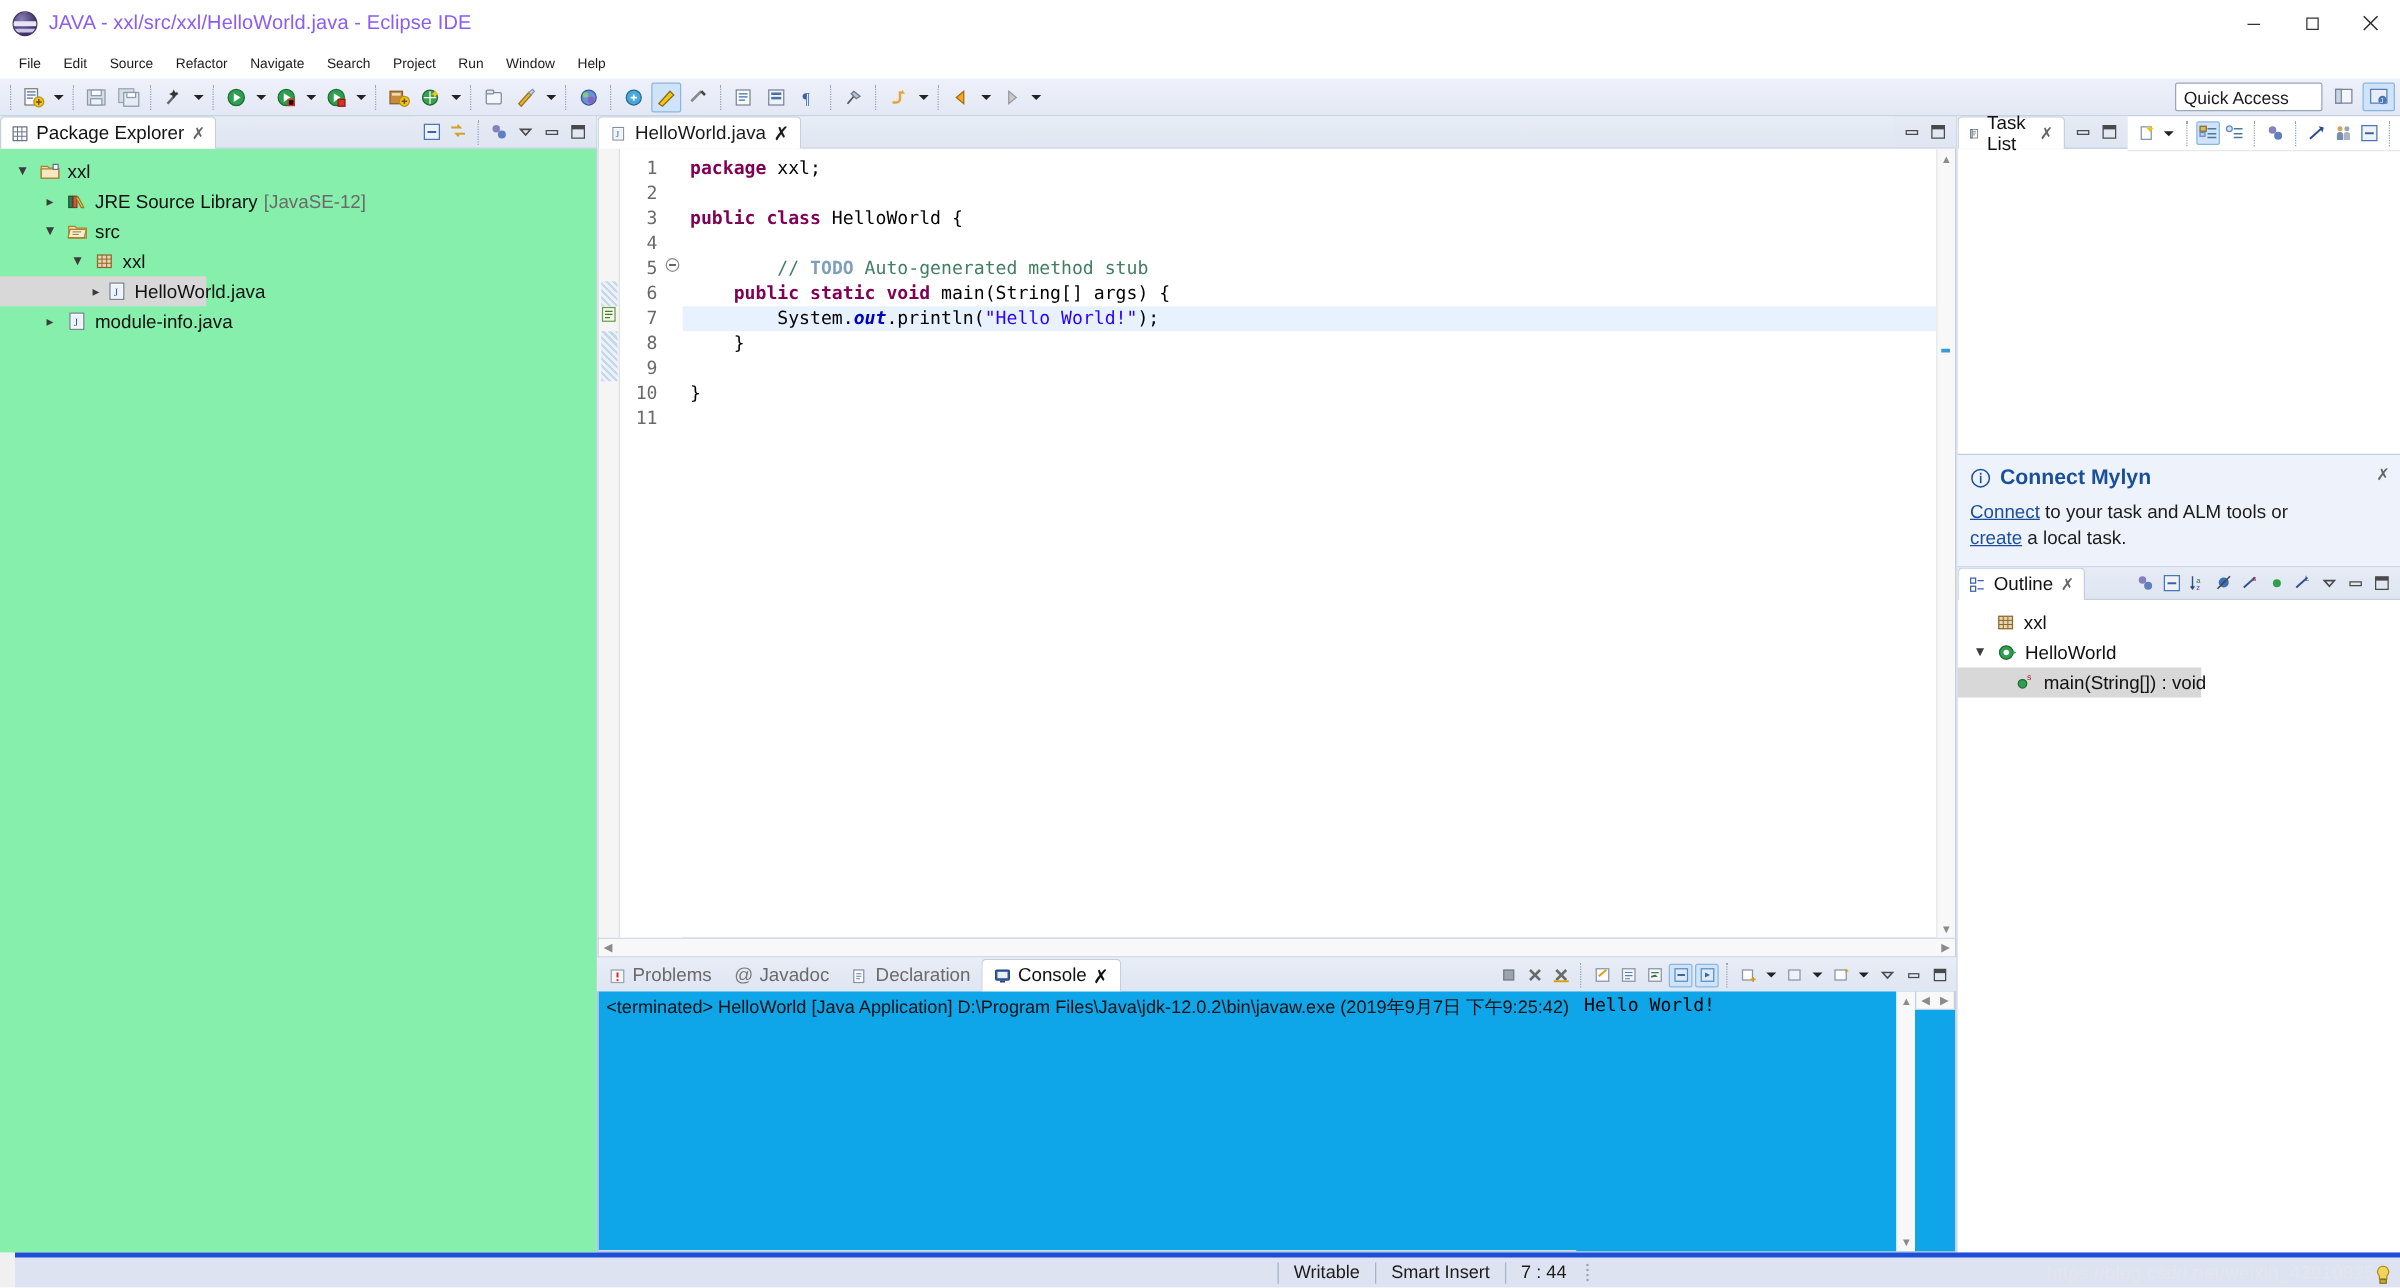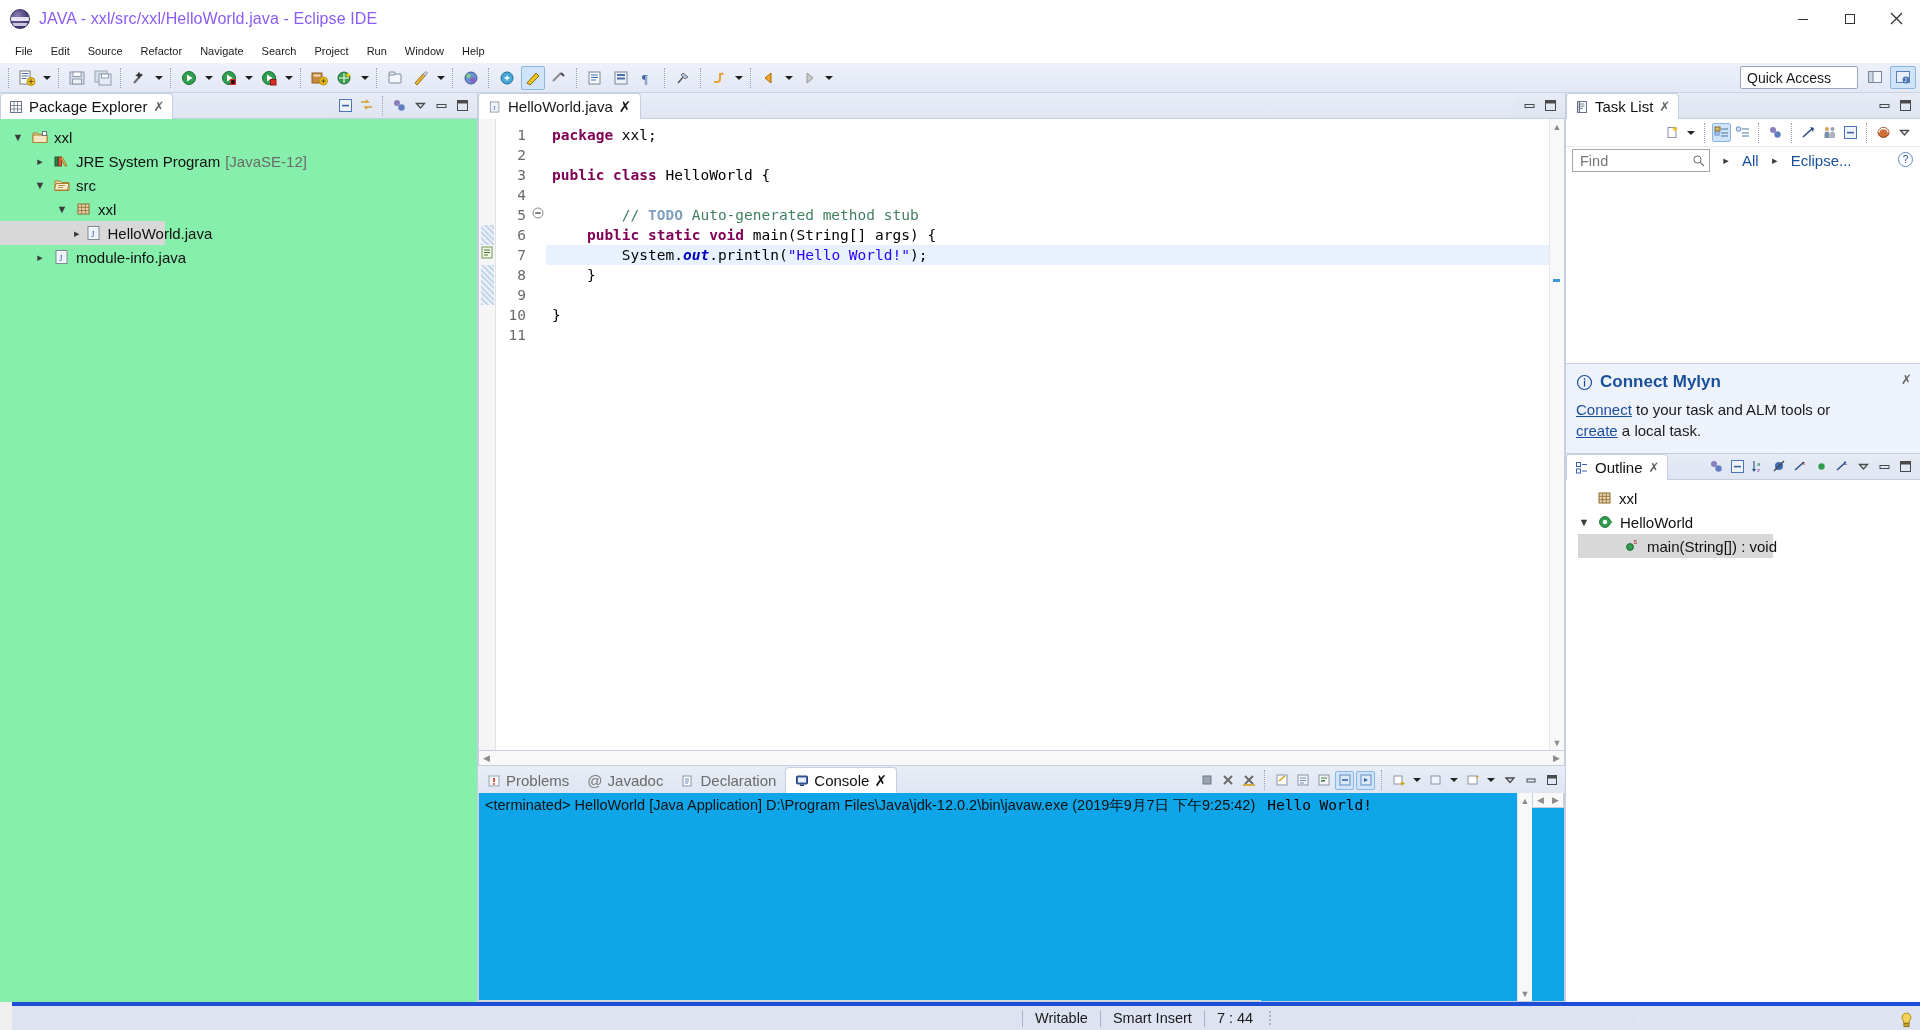--- a/index.html
+++ b/index.html
@@ -141,21 +141,21 @@
     width: 478px; flex: 0 0 478px;
     display: flex; flex-direction: column;
     border-right: 1px solid #c6cfdf;
     background: #86efac;
   }
   .tree { flex: 1; padding-top: 6px; font-size: 15px; overflow: hidden; }
   .tree-row {
     height: 24px; display: flex; align-items: center; gap: 5px;
     white-space: nowrap; padding-right: 4px;
   }
-  .tree-row.sel { background: #d8d8d8; margin-left: 12px; }
+  .tree-row.sel { background: #d8d8d8; }
   .twisty {
     width: 16px; height: 16px; display:flex; align-items:center; justify-content:center;
     color: #3c3c3c; font-size: 11px;
   }
   .ti { width: 18px; height: 18px; display:block; flex: 0 0 18px; }
   .tlabel { color: #111; }
   .tdim { color: #6a6a6a; }
 
   
   .center-pane {
@@ -257,21 +257,21 @@
     display:flex; justify-content:space-between; align-items:center;
   }
 
   
   .right-pane {
     width: 355px; flex: 0 0 355px;
     display: flex; flex-direction: column;
     border-left: 1px solid #c6cfdf;
     background: #ffffff;
   }
-  .tasklist-part { flex: 0 0 270px; display:flex; flex-direction: column; }
+  .tasklist-part { flex: 0 0 270px; display:flex; }
   .tl-toolrow {
     height: 28px; display: flex; align-items: center; gap: 2px;
     justify-content: flex-end; padding: 0 6px;
     background: #ffffff; border-bottom: 1px solid #e4e9f2;
   }
   .tl-findrow {
     height: 27px; display: flex; align-items: center; gap: 8px; padding: 1px 6px;
     background: #ffffff;
   }
   .find-box {
@@ -621,21 +621,21 @@
           <span class="tlabel">xxl</span>
         </div>
 
         <div class="tree-row" style="padding-left:32px">
           <span class="twisty">▸</span>
           <svg class="ti" viewBox="0 0 18 18">
               <rect x="2" y="5" width="3" height="9" fill="#2f7d4a" stroke="#1d5630"></rect>
               <rect x="5.5" y="5" width="3" height="9" fill="#cf5b3c" stroke="#8a3620"></rect>
               <path d="M9.5 5.5 l4.5 8.5 h-2 l-4.3 -8z" fill="#e8c46b" stroke="#9c7a20"></path>
             </svg>
-          <span class="tlabel">JRE System Program</span>
+          <span class="tlabel">JRE Source Library</span>
           <span class="tdim">[JavaSE-12]</span>
         </div>
 
         <div class="tree-row" style="padding-left:32px">
           <span class="twisty">▼</span>
           <svg class="ti" viewBox="0 0 18 18">
               <path d="M2 5 h5 l1.5 1.5 h7.5 v8 h-14z" fill="#f3d9a8" stroke="#a8822f"></path>
               <path d="M3 7.5 h13 l-1.5 6.5 h-13z" fill="#f9ecd0" stroke="#a8822f"></path>
               <path d="M5 9.5 h7 M5 11.5 h5" stroke="#9a7a33" stroke-width=".8"></path>
             </svg>

